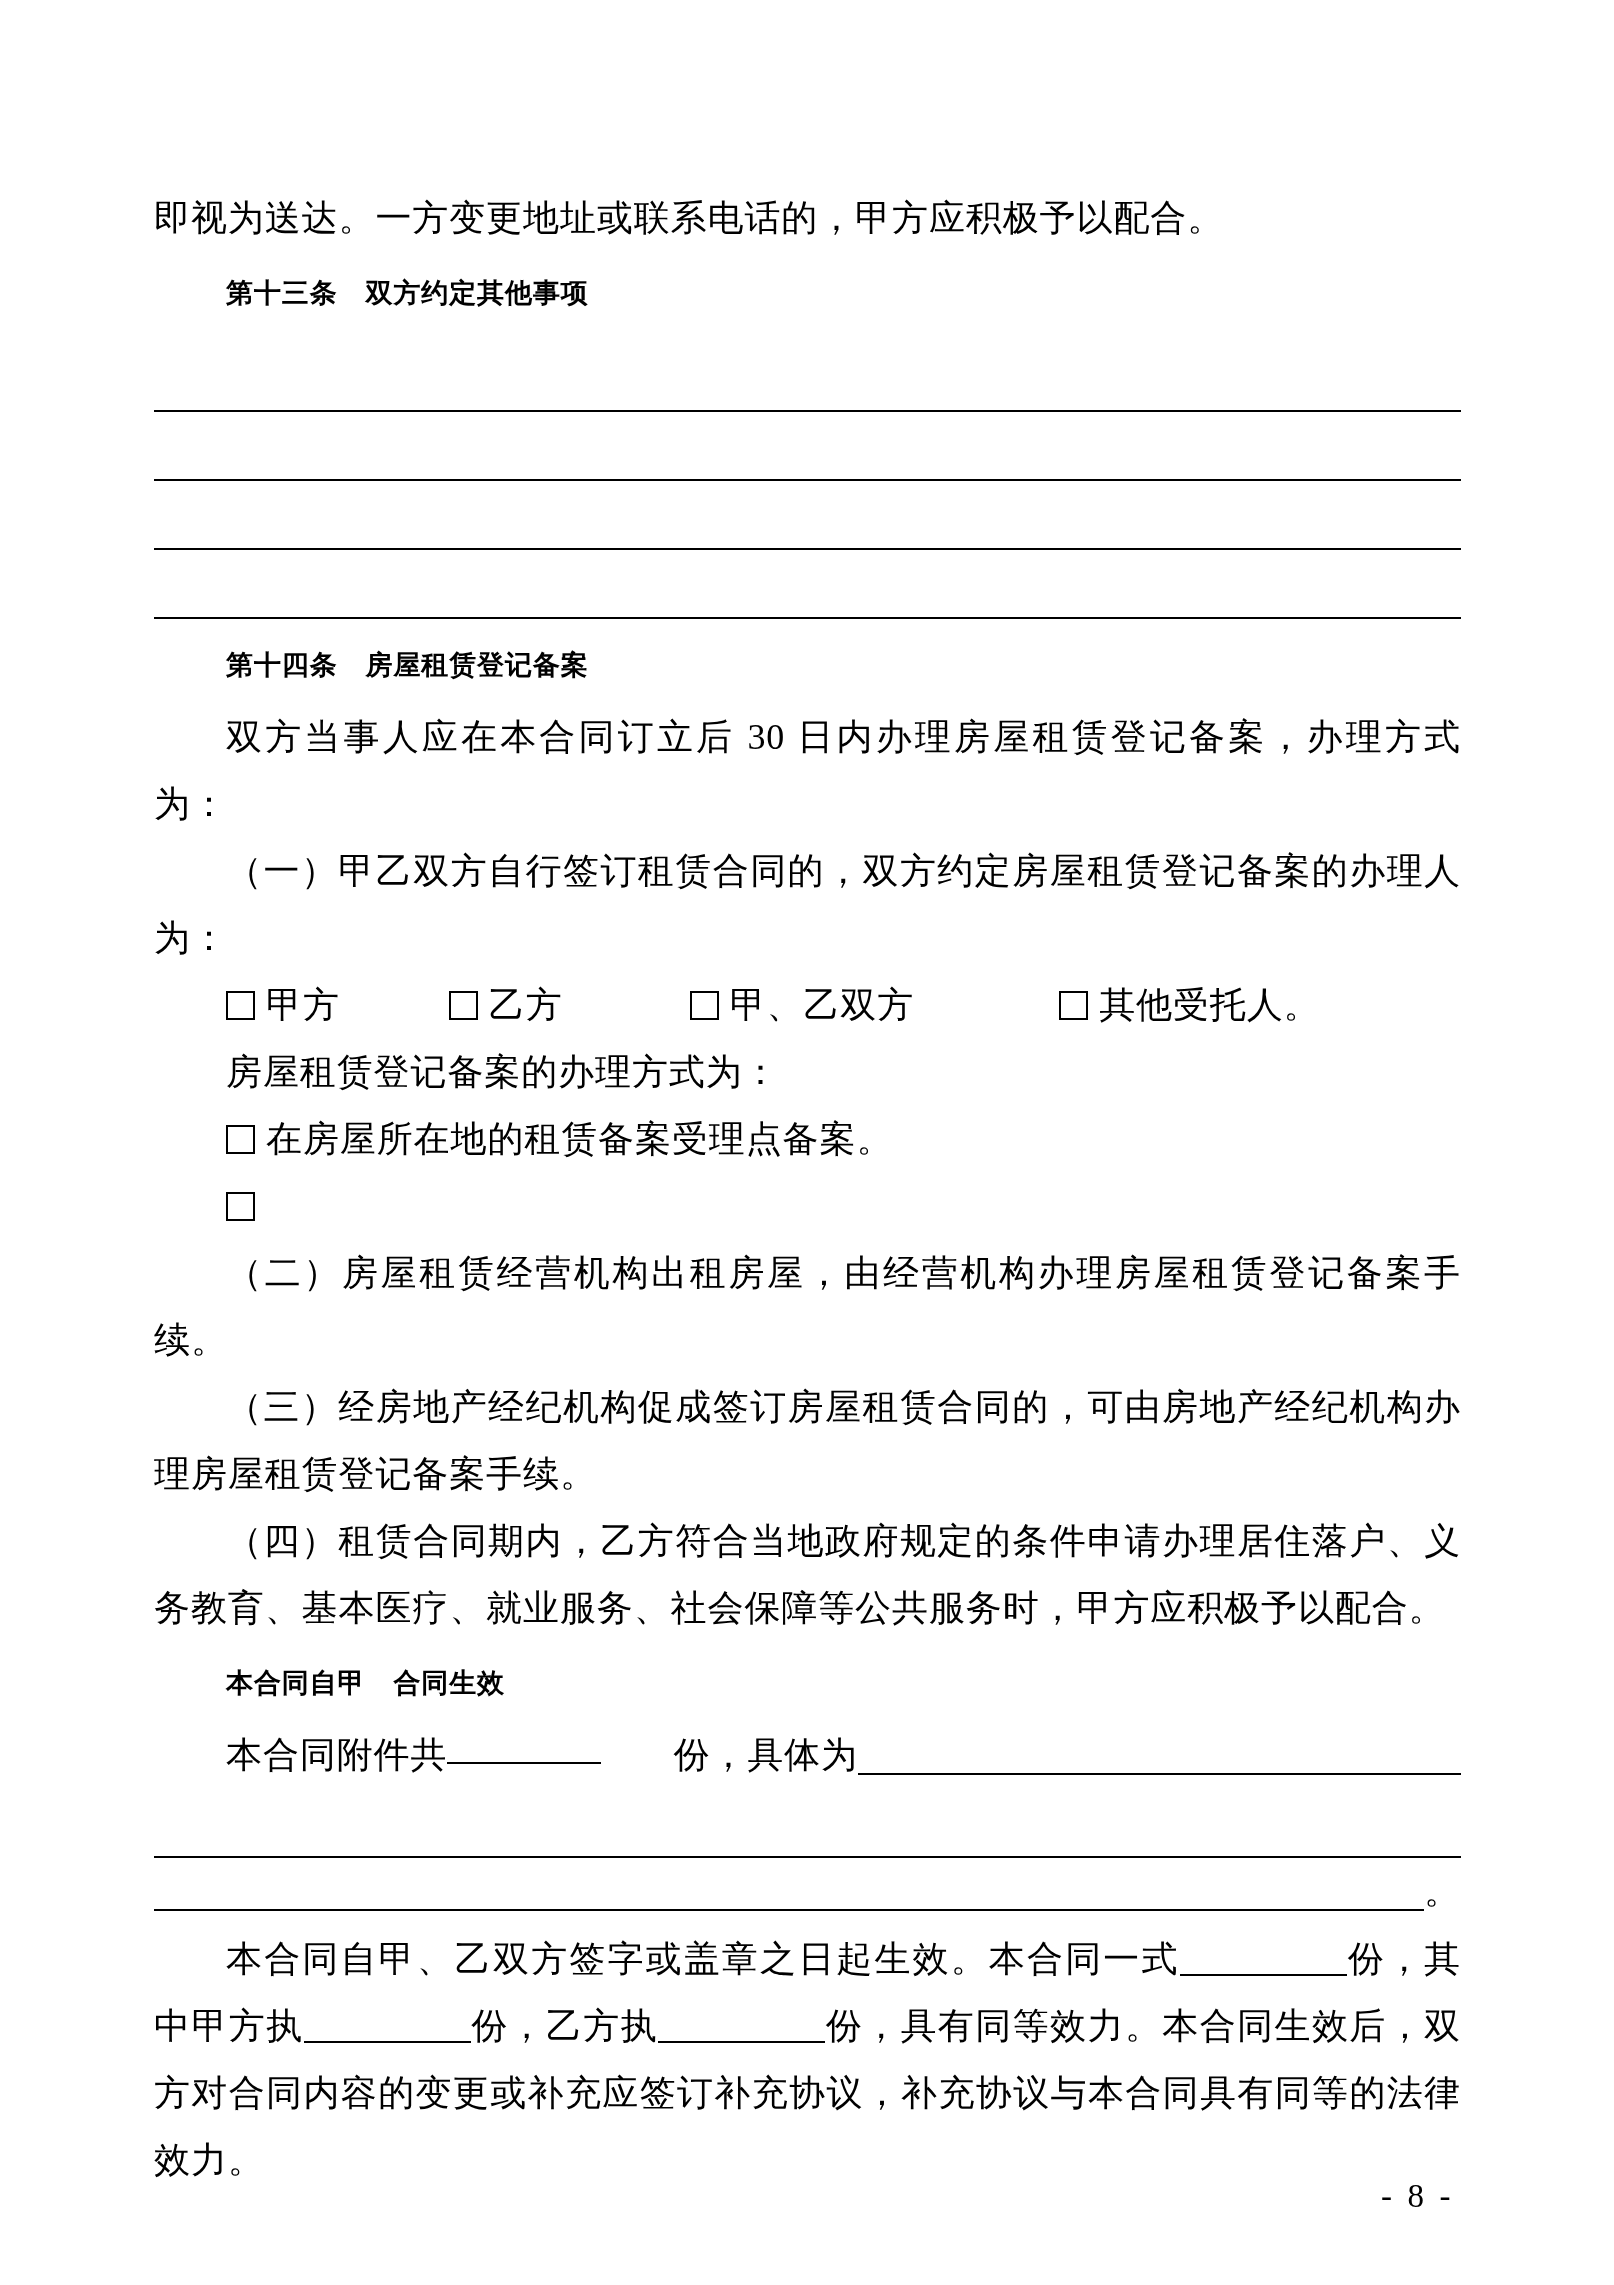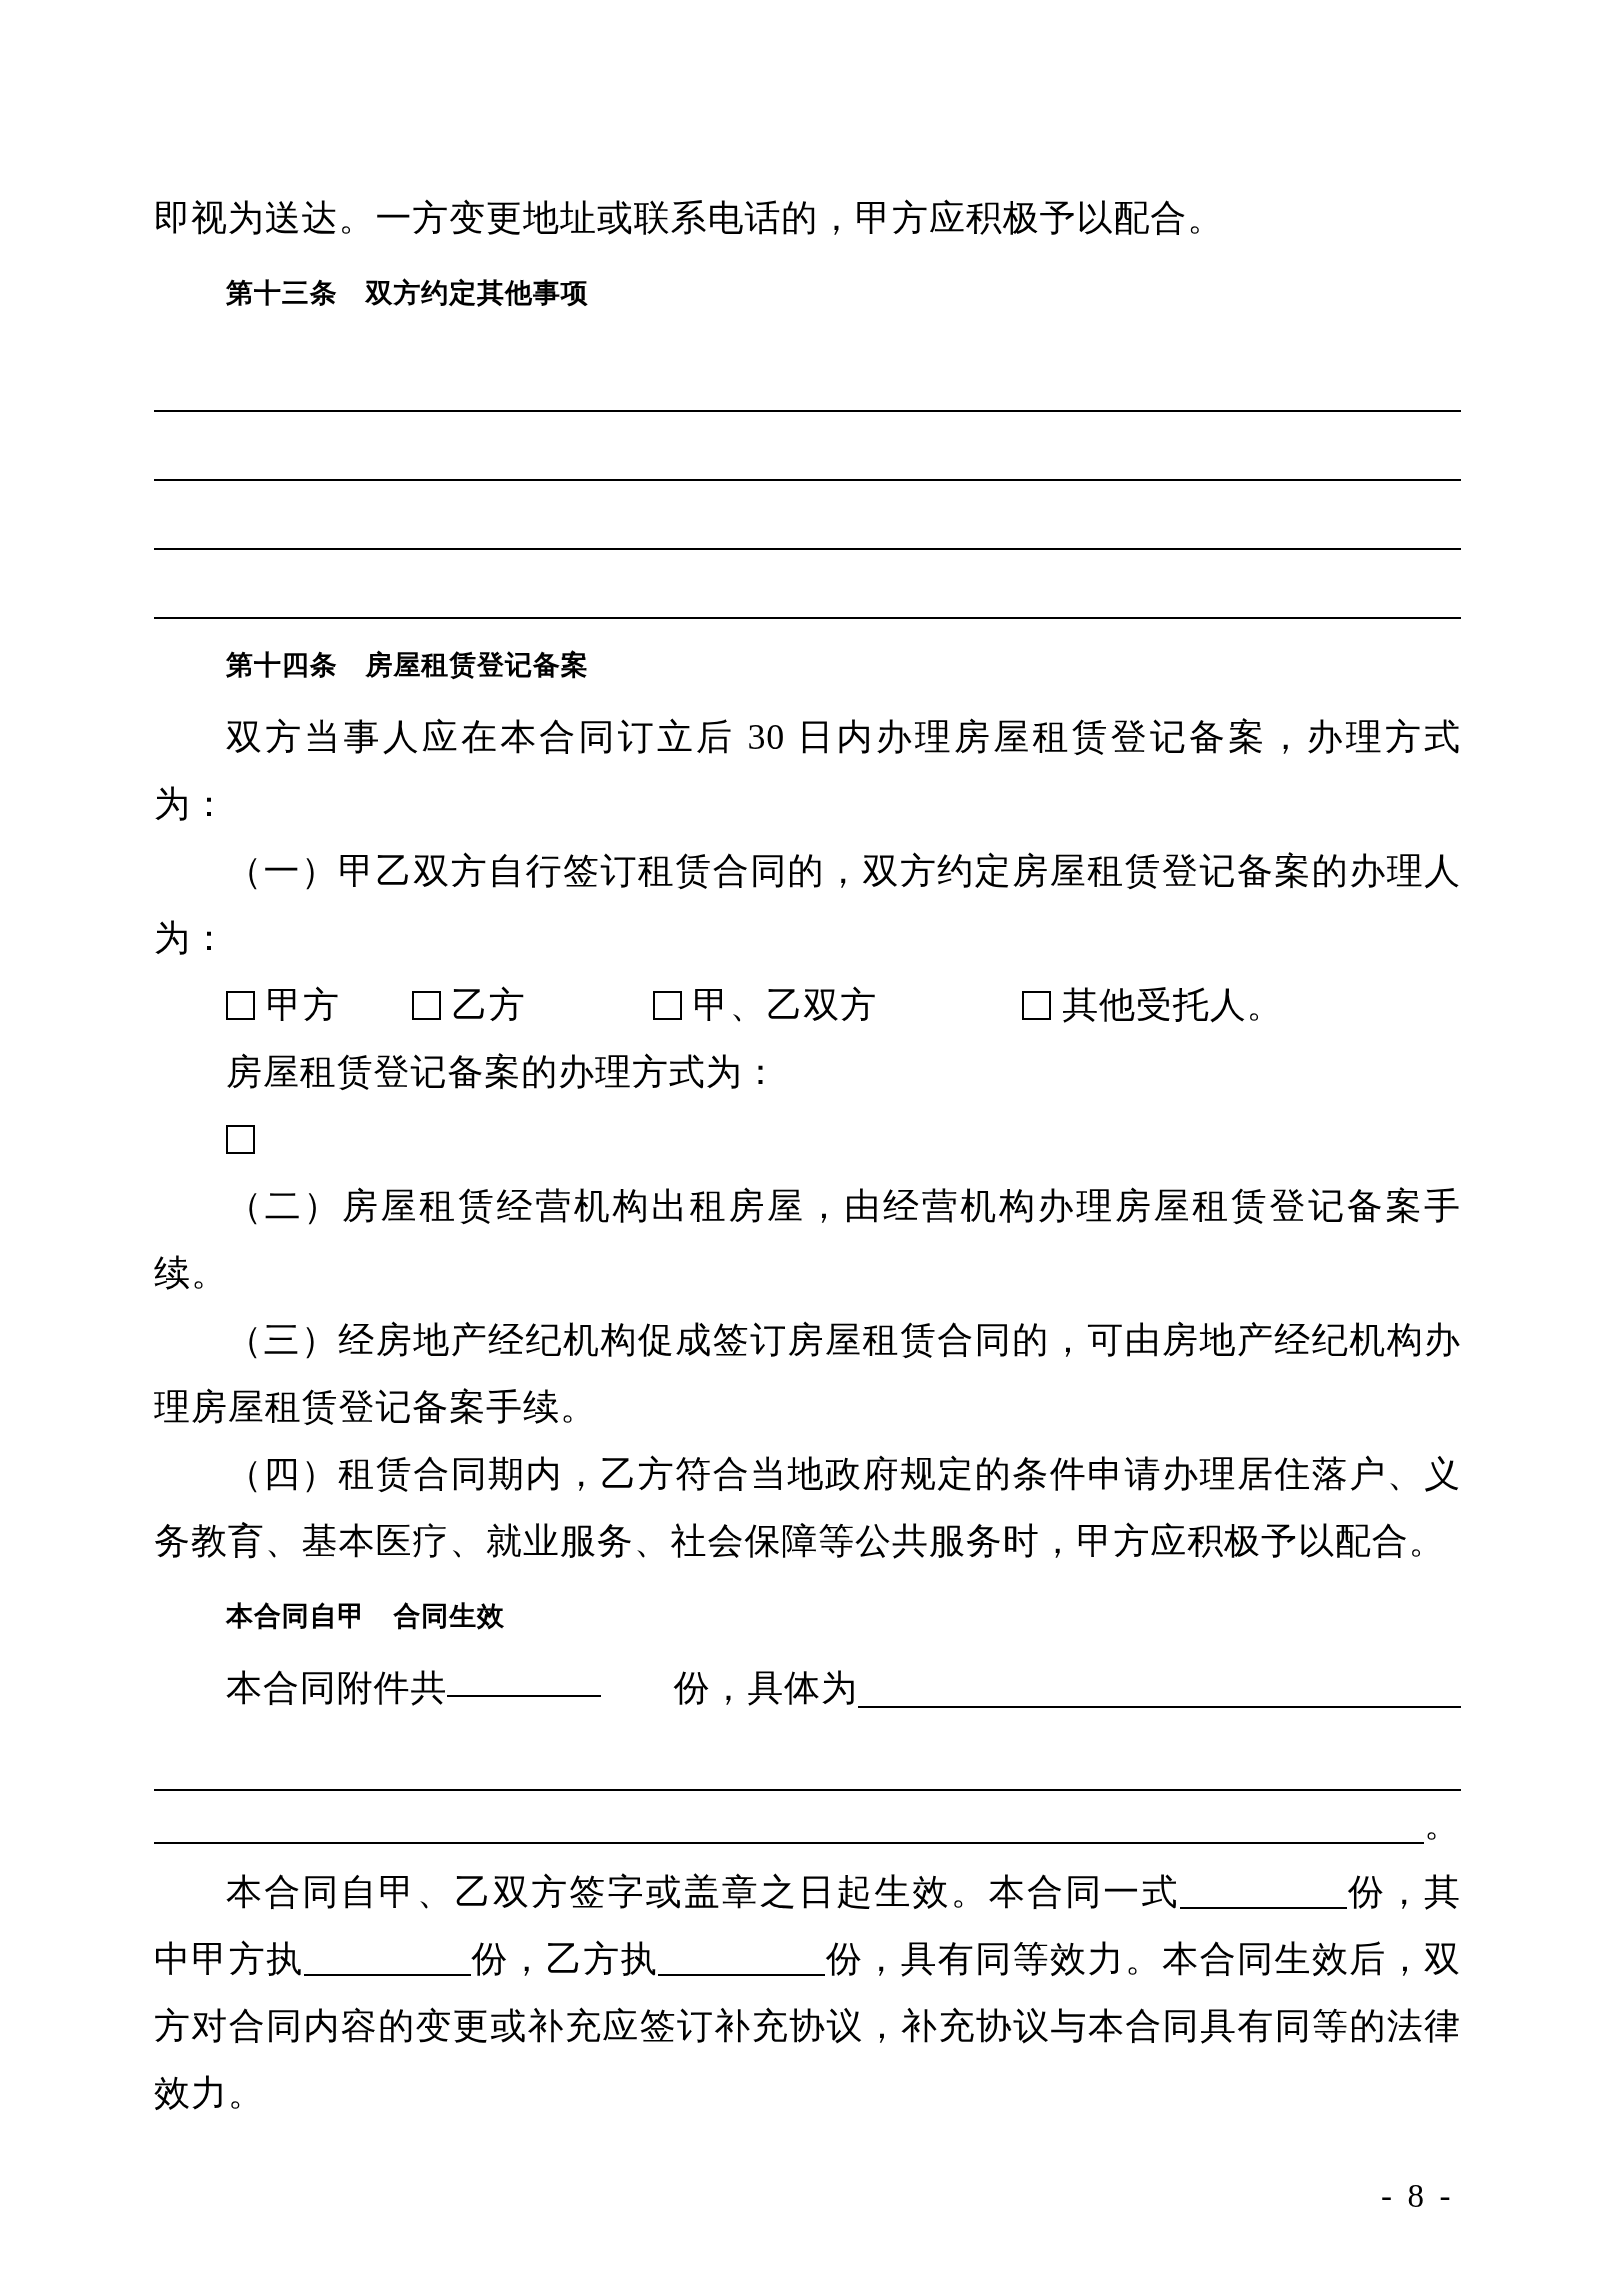--- a/index.html
+++ b/index.html
@@ -33,21 +33,21 @@
   }
   .blank-block{margin:14.5px 0 12.7px 0;}
   .blank-row{height:67px;border-bottom:2.7px solid #000;}
   .cb-row{
     padding-left:72px;
     display:flex;
     align-items:center;
     height:67px;
   }
   .cb-item{display:flex;align-items:center;white-space:nowrap;}
-  .cb-gap1{margin-right:72px;font-family:Liberation Serif, serif;}
+  .cb-gap1{margin-right:109px;font-family:Liberation Serif, serif;}
   .cb-gap2{margin-right:127px;}
   .cb-gap3{margin-right:145px;}
   .checkbox{
     display:inline-block;
     width:25px;height:25px;
     border:2.7px solid #000;
     margin-right:11px;
     flex:0 0 auto;
   }
   .cbline{padding-left:72px;text-indent:0;display:flex;align-items:center;height:67px;}
@@ -107,20 +107,24 @@
         <span>甲、乙双方</span>
       </span>
       <span class="cb-item">
         <span class="checkbox"></span>
         <span>其他受托人。</span>
       </span>
     </div>
 
     <p class="para indent">房屋租赁登记备案的办理方式为：</p>
 
+    <div class="cbline">
+      <span class="checkbox"></span>
+      <span>在房屋所在地的租赁备案受理点备案。</span>
+    </div>
 
     <div class="cbline">
       <span class="checkbox"></span>
     </div>
 
     <p class="para indent">（二）房屋租赁经营机构出租房屋，由经营机构办理房屋租赁登记备案手续。</p>
 
     <p class="para indent">（三）经房地产经纪机构促成签订房屋租赁合同的，可由房地产经纪机构办理房屋租赁登记备案手续。</p>
 
     <p class="para indent">（四）租赁合同期内，乙方符合当地政府规定的条件申请办理居住落户、义务教育、基本医疗、就业服务、社会保障等公共服务时，甲方应积极予以配合。</p>

